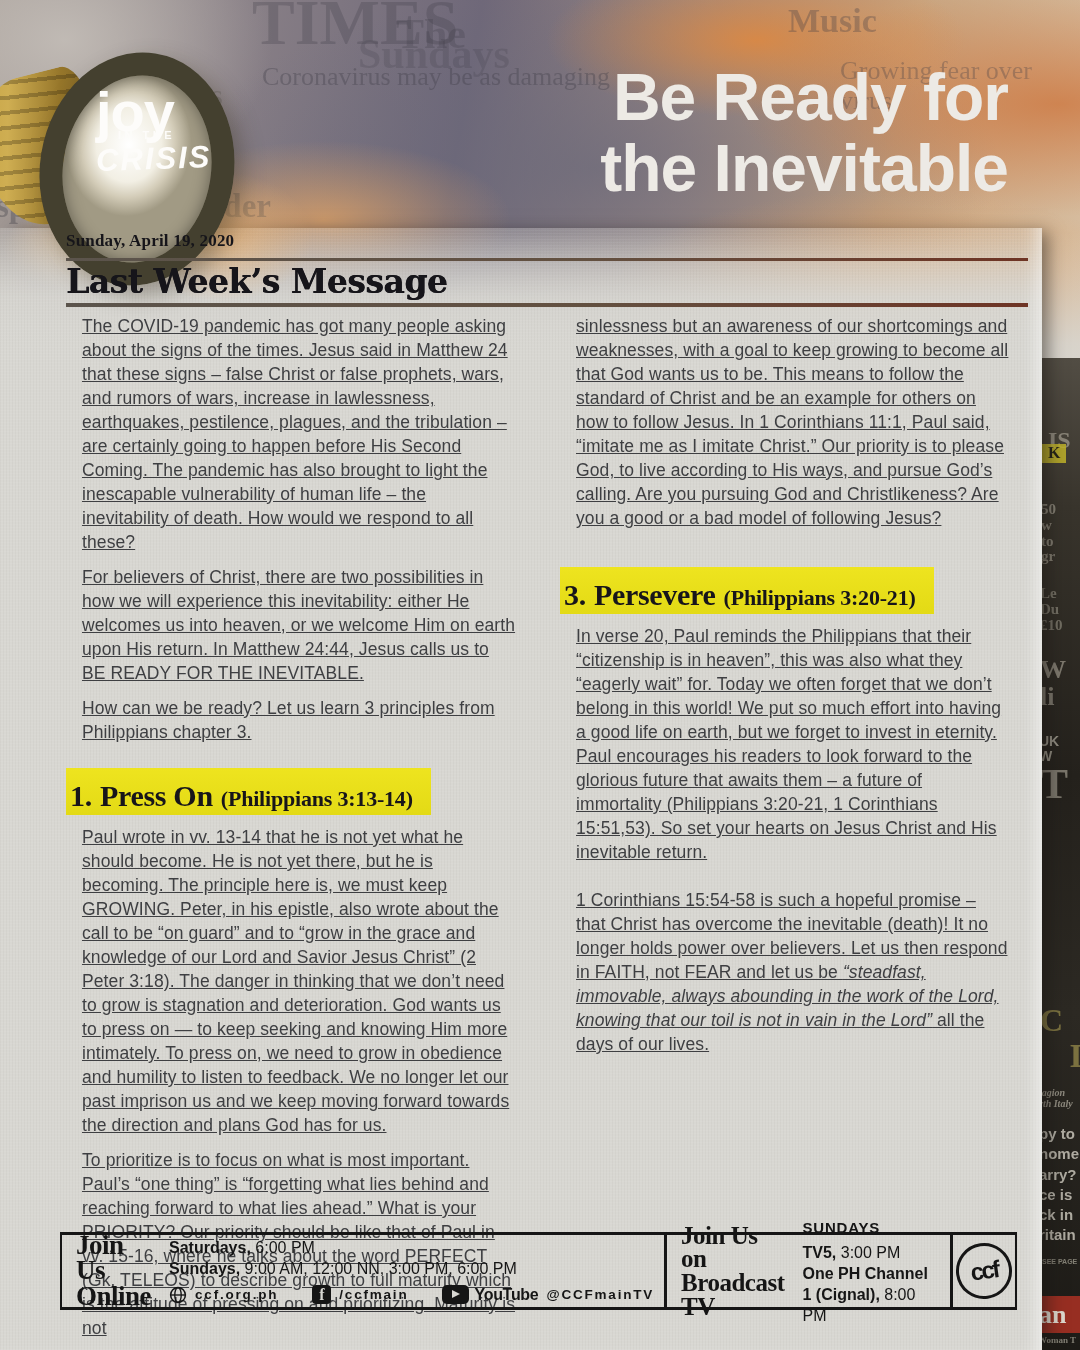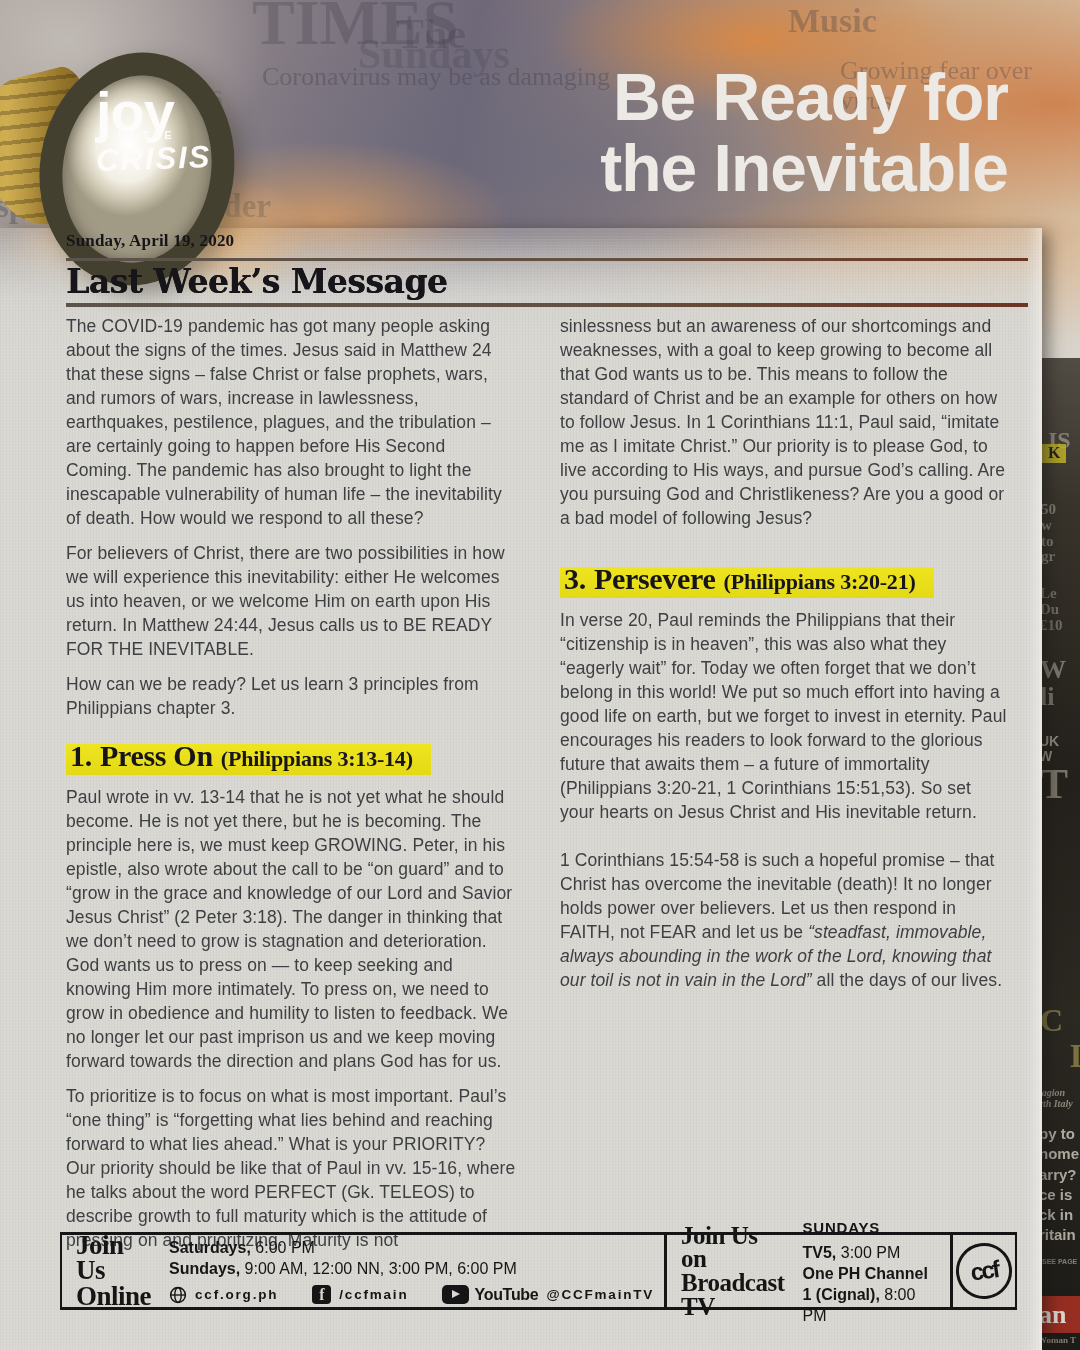--- a/index.html
+++ b/index.html
@@ -62,22 +62,22 @@
   .rule{position:absolute;left:66px;width:962px;height:3px;z-index:5;
     background:linear-gradient(90deg,#5b544c 0%,#635040 55%,#6e3424 100%);}
   .rule-1{top:258px;}
   .rule-2{top:303px;height:3.5px;}
   .section-title{position:absolute;left:66px;top:262px;z-index:5;font-family:"DejaVu Serif",serif;
     font-weight:700;font-size:33px;letter-spacing:-.5px;color:#16151a;text-shadow:.4px 0 0 #16151a;}
 
   
   .columns{position:absolute;left:66px;top:314px;width:944px;display:flex;gap:44px;z-index:5;}
   .col{width:450px;color:#3e3f42;font-size:17.5px;line-height:24px;letter-spacing:.1px;}
-  .col p{margin:0 0 11px 0;}
-  .hl-heading{display:inline-block;margin:13px 0 10px 0;padding:0 18px 3px 4px;
+  .col p{margin:0 0 11px 16px;text-decoration:underline;}
+  .hl-heading{display:inline-block;margin:13px 0 10px 0;padding:16px 18px 3px 4px;
     background:linear-gradient(180deg,#eee41f,#e3da15);
     font-family:"Liberation Serif",serif;font-weight:700;color:#17151a;white-space:nowrap;}
   .hl-heading .hnum,.hl-heading .htitle{font-size:30px;letter-spacing:-.3px;}
   .hl-heading .hnum{margin-right:8px;}
   .hl-heading .href{font-size:22px;margin-left:8px;letter-spacing:-.2px;}
   .p-gap{margin-top:24px !important;}
   .it{font-style:italic;}
 
   
   .footer{position:absolute;left:60px;top:1232px;width:953px;height:72px;z-index:5;display:flex;

